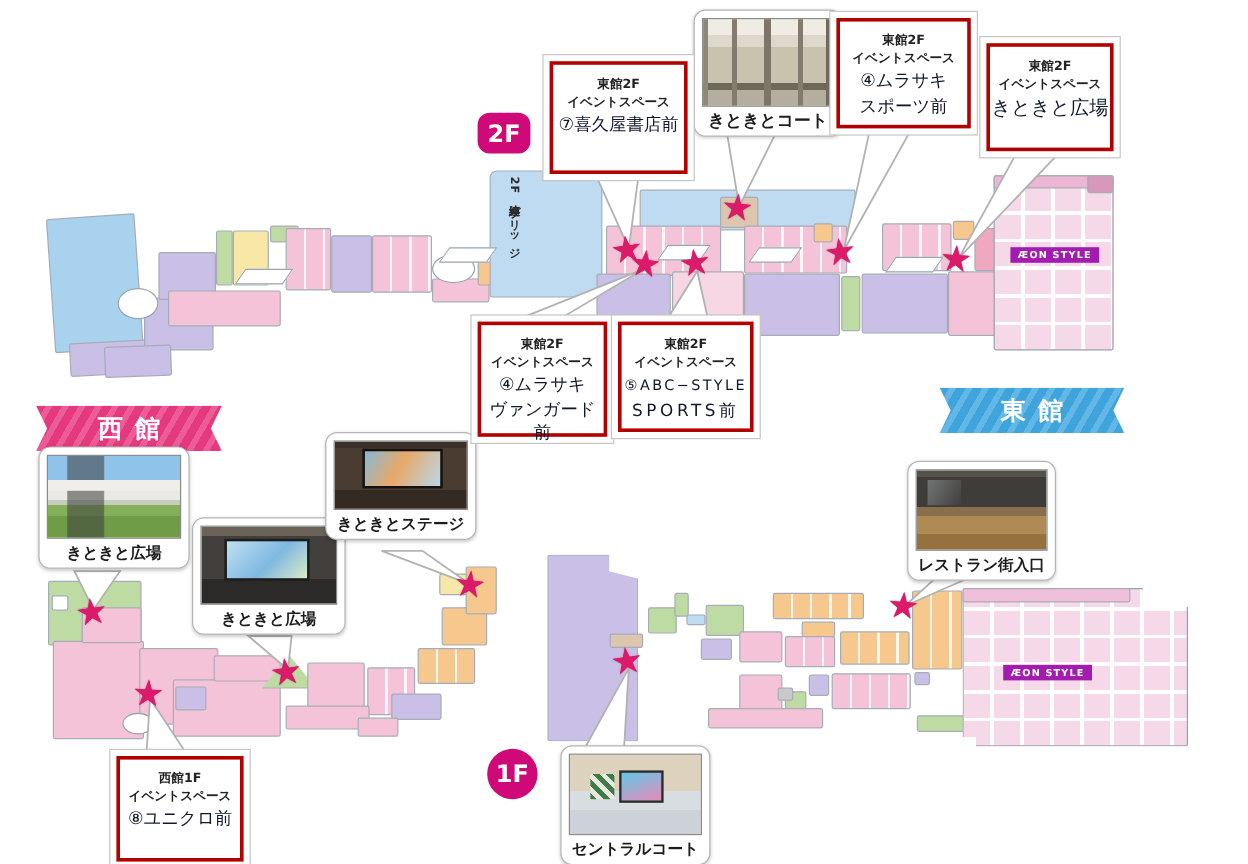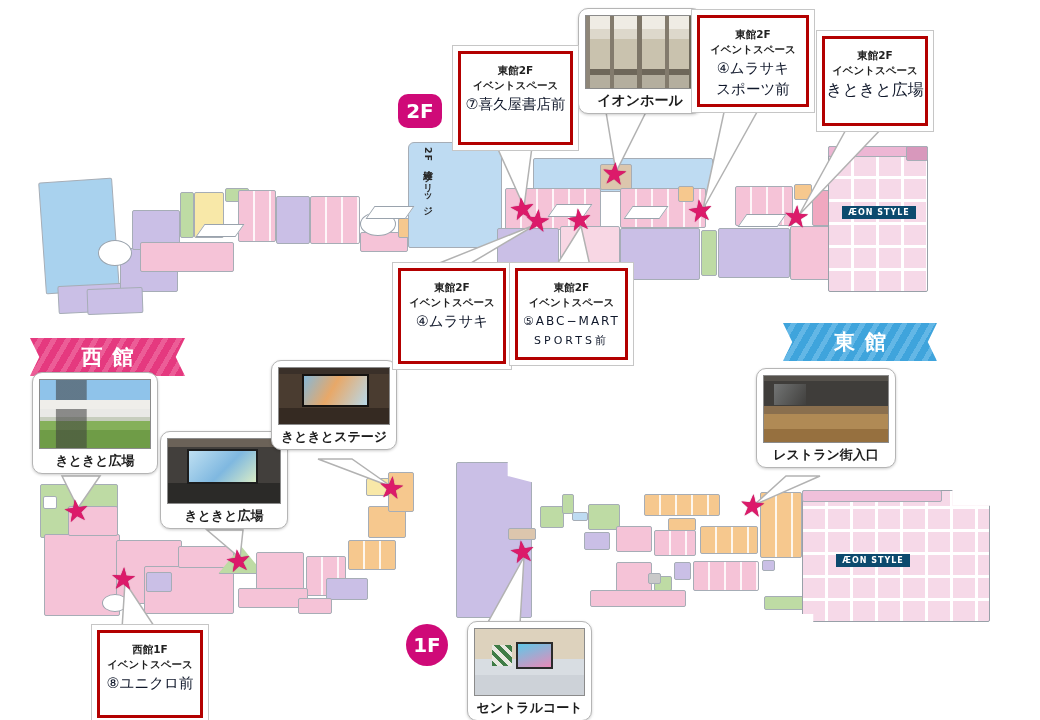--- a/index.html
+++ b/index.html
@@ -59,21 +59,21 @@
     clip-path:polygon(0 0,100% 0,94% 50%,100% 100%,0 100%,6% 50%)}
   .ribbon.west{background:repeating-linear-gradient(120deg,#e5397f 0 7px,#ec5d97 7px 12px)}
   .ribbon.east{background:repeating-linear-gradient(120deg,#3fa4dc 0 7px,#63b7e6 7px 12px)}
   
   .fbadge{position:absolute;background:#cf0a78;color:#fff;font-weight:bold;z-index:20;
     display:flex;align-items:center;justify-content:center}
   .fbadge.f2{left:398px;top:94px;width:44px;height:34px;border-radius:10px;font-size:20px}
   .fbadge.f1{left:406px;top:624px;width:42px;height:42px;border-radius:50%;font-size:20px}
   .bridge-label{position:absolute;left:421px;top:147px;z-index:6;writing-mode:vertical-rl;
     font-size:9.5px;font-weight:bold;color:#2a2a2a;letter-spacing:1px;height:102px}
-  .aeon{position:absolute;background:#0c4a6e;color:#fff;z-index:6;font-size:8px;font-weight:bold;
+  .aeon{position:absolute;background:#a21caf;color:#fff;z-index:6;font-size:8px;font-weight:bold;
     letter-spacing:1px;display:flex;align-items:center;justify-content:center}
   svg.tails{position:absolute;left:0;top:0;z-index:10}
 </style>
 </head>
 <body>
 
 <div>
   <div class="blk c-blue" style="left:42px;top:180px;width:74px;height:112px;transform:rotate(-4deg)"></div>
   <div class="blk c-purple" style="left:58px;top:284px;width:84px;height:28px;transform:rotate(-3deg)"></div>
   <div class="blk c-purple" style="left:120px;top:248px;width:58px;height:44px"></div>
@@ -218,49 +218,50 @@
 </div>
 <div class="rc" style="left:822px;top:36px;width:106px;height:90px">
   <div class="rl1">東館2F</div>
   <div class="rl1">イベントスペース</div>
   <div class="rl3" style="font-size:16px">きときと広場</div>
 </div>
 <div class="rc" style="left:398px;top:268px;width:108px;height:96px">
   <div class="rl1">東館2F</div>
   <div class="rl1">イベントスペース</div>
   <div class="rl3">④ムラサキ</div>
+  <div class="rl3">ヴァンガード前</div>
 </div>
 <div class="rc c5" style="left:515px;top:268px;width:113px;height:92px">
   <div class="rl1">東館2F</div>
   <div class="rl1">イベントスペース</div>
-  <div class="rl3">⑤ABC−MART</div>
-  <div class="rl3" style="font-size:11px;letter-spacing:3px">SPORTS前</div>
+  <div class="rl3">⑤ABC−STYLE</div>
+  <div class="rl3" style="font-size:14px;letter-spacing:3px">SPORTS前</div>
 </div>
 <div class="rc" style="left:97px;top:630px;width:106px;height:88px">
   <div class="rl1">西館1F</div>
   <div class="rl1">イベントスペース</div>
   <div class="rl3">⑧ユニクロ前</div>
 </div>
 
 <div class="pc" style="left:578px;top:8px;width:124px">
   <div class="ph ph-ionhall" style="height:74px"></div>
-  <div class="cap" style="font-size:14px">イオンホール</div>
+  <div class="cap" style="font-size:14px">きときとコート</div>
 </div>
 <div class="pc" style="left:32px;top:372px;width:126px">
   <div class="ph ph-hiroba" style="height:70px"></div>
   <div class="cap">きときと広場</div>
 </div>
 <div class="pc" style="left:160px;top:431px;width:128px">
   <div class="ph ph-court" style="height:66px"></div>
   <div class="cap">きときと広場</div>
 </div>
 <div class="pc" style="left:271px;top:360px;width:126px">
   <div class="ph ph-stage" style="height:58px"></div>
   <div class="cap">きときとステージ</div>
 </div>
-<div class="pc" style="left:756px;top:368px;width:140px">
+<div class="pc" style="left:756px;top:384px;width:124px">
   <div class="ph ph-rest" style="height:68px"></div>
   <div class="cap">レストラン街入口</div>
 </div>
 <div class="pc" style="left:467px;top:621px;width:125px">
   <div class="ph ph-central" style="height:68px"></div>
   <div class="cap">セントラルコート</div>
 </div>
 
 </body></html>

